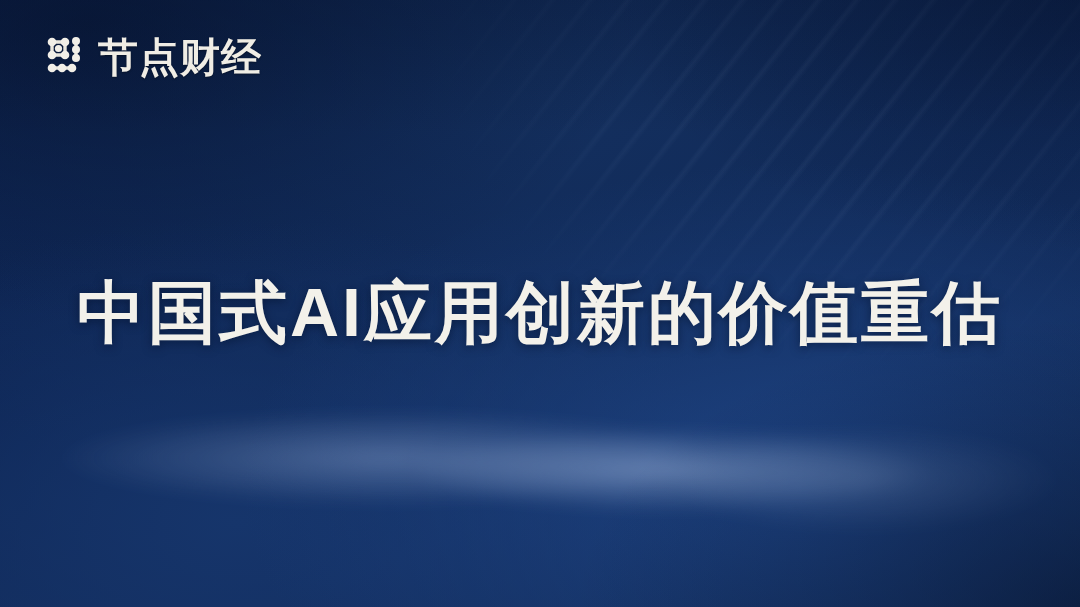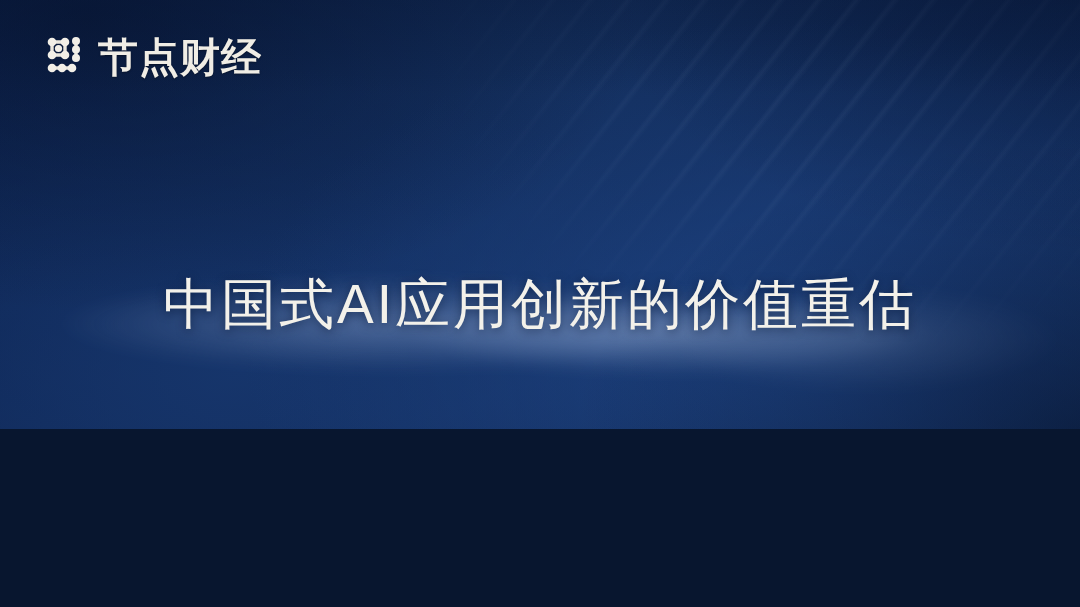--- a/index.html
+++ b/index.html
@@ -3,21 +3,21 @@
 <meta charset="utf-8">
 <style>
   html, body {
     margin: 0;
     padding: 0;
     background: #08162f;
   }
   #slide {
     position: relative;
     width: 1080px;
-    height: 429px;
+    height: 607px;
     overflow: hidden;
     font-family: "Liberation Sans", "DejaVu Sans", sans-serif;
     background: #0c2150;
     user-select: none;
   }
 
   
   .bg-layer {
     position: absolute;
     inset: 0;
@@ -100,22 +100,22 @@
   
   #headline {
     position: absolute;
     left: 0;
     right: 0;
     top: 272px;
     text-align: center;
   }
   #headline-text {
     display: inline-block;
-    font-size: 55px;
-    font-weight: 400;
+    font-size: 68px;
+    font-weight: 700;
     line-height: 1.18;
     letter-spacing: 3px;
     color: #f3f1ea;
     white-space: nowrap;
     text-shadow: 0 2px 10px rgba(4,14,40,0.55);
   }
 </style>
 </head>
 <body>
 

